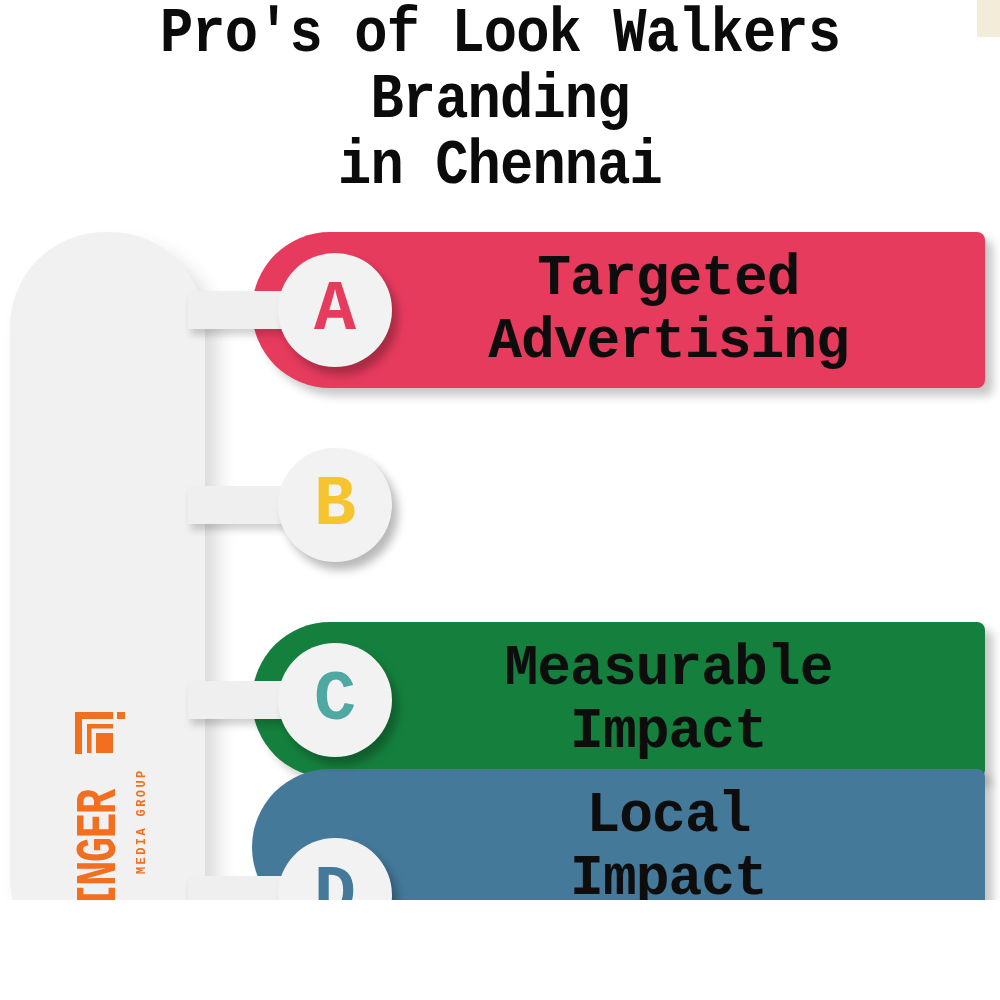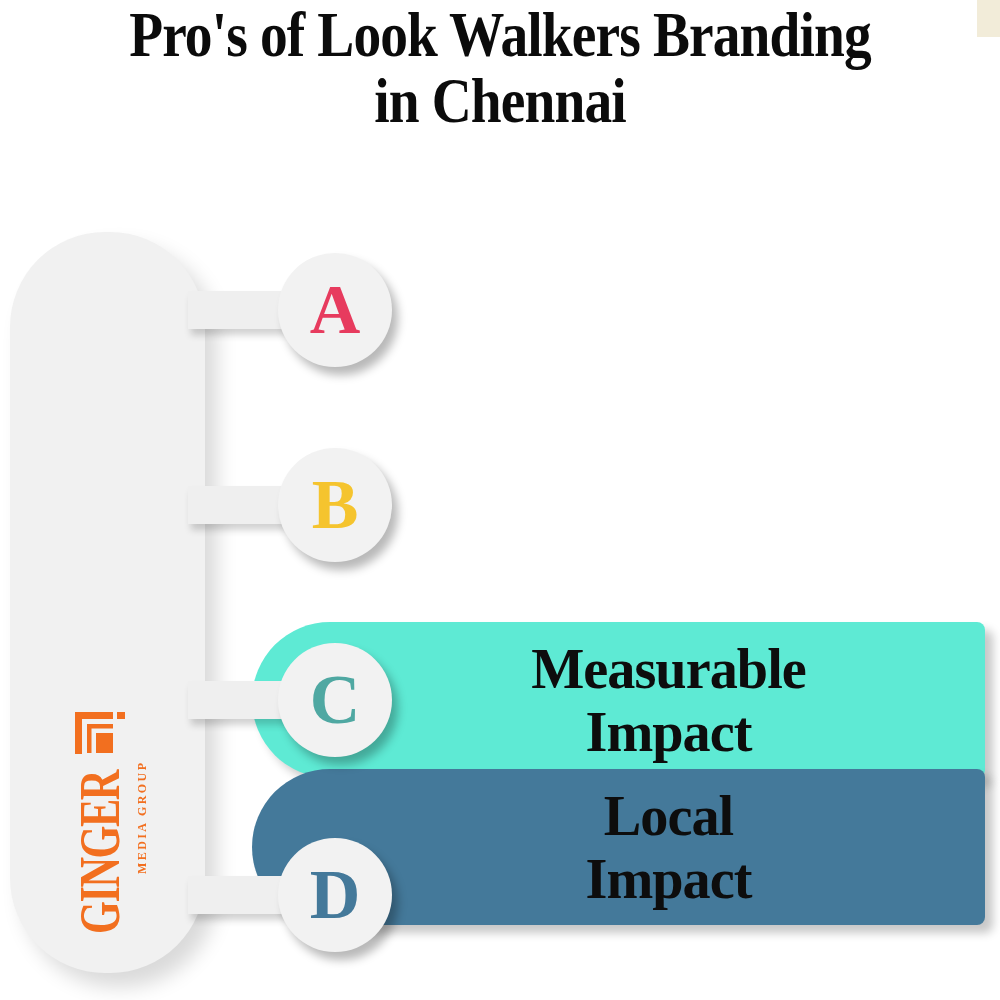--- a/index.html
+++ b/index.html
@@ -1,18 +1,18 @@
 <!DOCTYPE html>
 <html><head>
 <meta charset="utf-8">
 <style>
   html,body{margin:0;padding:0;background:#ffffff;}
   .stage{
-    position:relative;width:1000px;height:1000px;overflow:hidden;
-    background:#ffffff;font-family:Liberation Serif, serif;
+    position:relative;width:1000px;height:900px;overflow:hidden;
+    background:#ffffff;font-family:Liberation Mono, monospace;
   }
 
   
   .title{
     position:absolute;top:2px;left:0;width:1000px;text-align:center;
     font-weight:bold;font-size:63px;line-height:66px;color:#0b0b0b;
     letter-spacing:-1px;transform:scaleX(0.88);transform-origin:50% 0;
   }
 
   
@@ -97,21 +97,27 @@
       </div>
       <div class="logo-tagline">MEDIA GROUP</div>
     </div>
   </div>
 
   <div class="connector c0"></div>
   <div class="connector c1"></div>
   <div class="connector c2"></div>
   <div class="connector c3"></div>
 
-  <div class="bar b2" style="background-color: #5eead4;">
+  <div class="bar b0" style="background-color: rgb(231, 59, 94);">
+    <div class="bar-text">
+      <div>Targeted</div>
+      <div>Advertising</div>
+    </div>
+  </div>
+  <div class="bar b2" style="background-color: #15803d;">
     <div class="bar-text">
       <div>Measurable</div>
       <div>Impact</div>
     </div>
   </div>
   <div class="bar b3" style="background-color: rgb(68, 121, 154);">
     <div class="bar-text">
       <div>Local</div>
       <div>Impact</div>
     </div>

